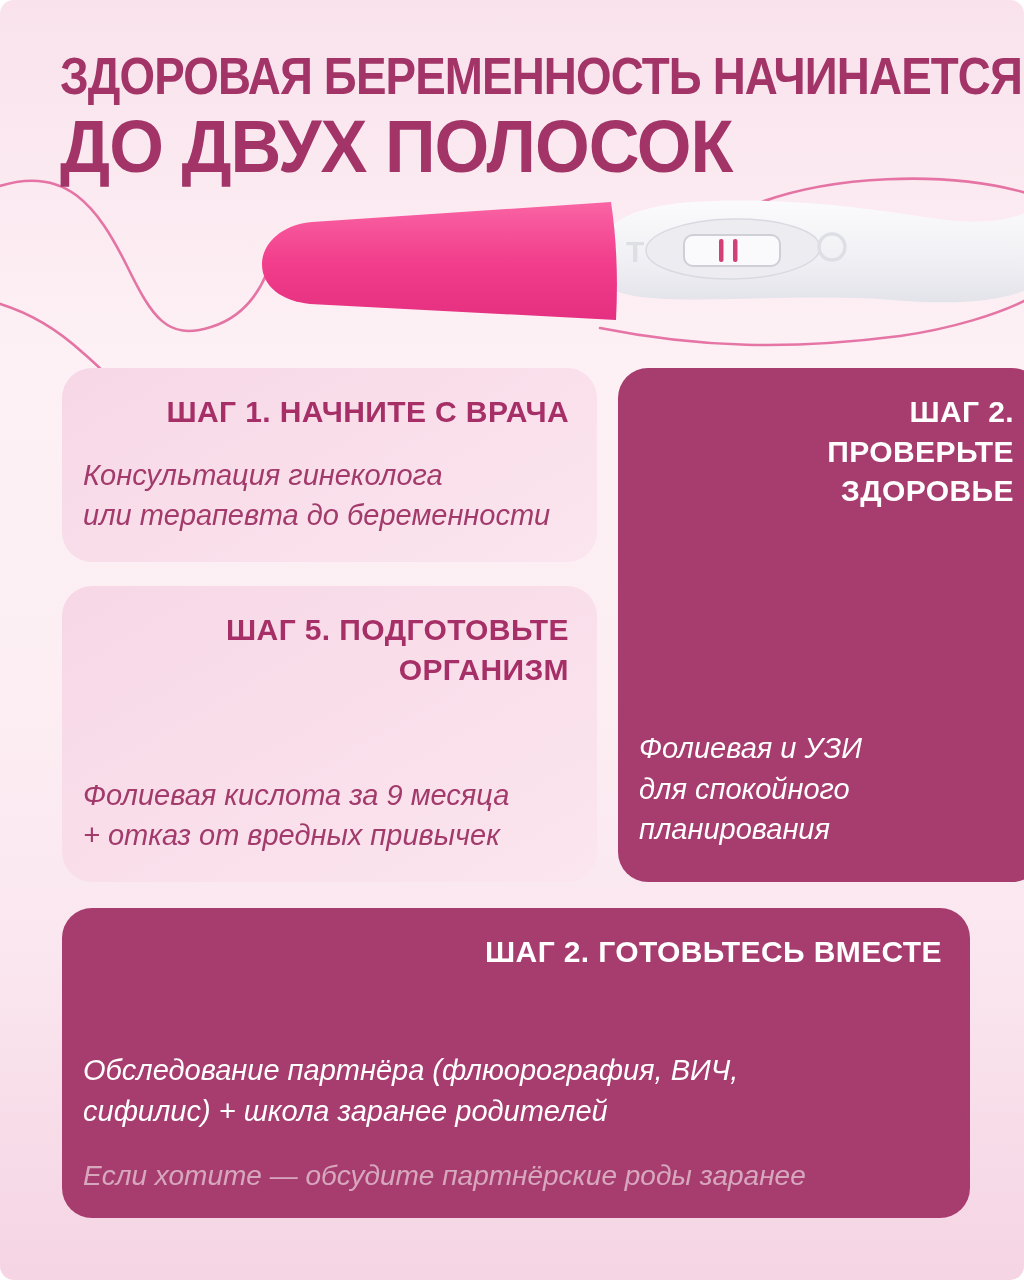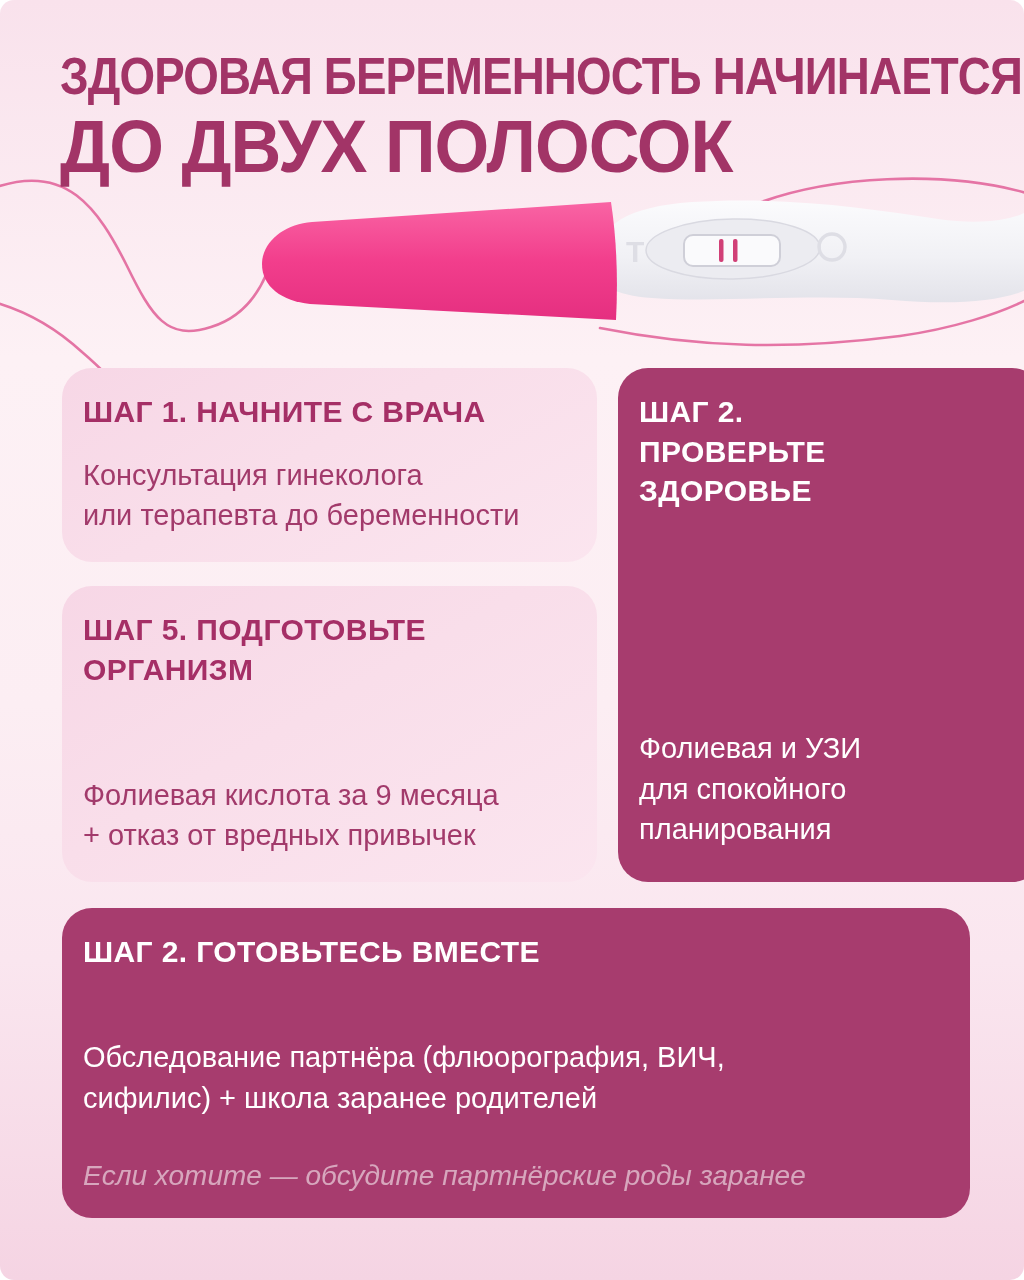--- a/index.html
+++ b/index.html
@@ -45,34 +45,36 @@
   .card.light{
     background:linear-gradient(150deg,#F7D7E6 0%,#F9DEEA 45%,#FBE5EF 100%);
   }
   .card.dark{
     background:var(--card_dark,#A73C6E);
   }
   .card .heading{
     font-weight:bold;
     font-size:30px;line-height:1.32;letter-spacing:.4px;
     white-space:pre-line;
+    text-align:right;
   }
   .card.light .heading{color:var(--heading_on_light,#A52F66);}
   .card.dark .heading{color:var(--text_on_dark,#FFFFFF);}
   .card .body{
+    font-style:italic;
     font-size:29px;line-height:1.4;
     margin-top:auto;
     white-space:pre-line;
   }
   .card.light .body{color:var(--body_on_light,#A23A6B);}
   .card.dark .body{color:var(--text_on_dark,#FFFFFF);}
   .card .note{
     font-style:italic;
     font-size:28px;line-height:1.3;
-    margin-top:39px;
+    margin-top:26px;
     color:var(--note_on_dark,rgba(255,255,255,.55));
     white-space:pre-line;
   }
   .card-step-1{left:62px;top:368px;width:535px;height:194px;}
   .card-step-2{left:618px;top:368px;width:424px;height:514px;padding-bottom:32px;}
   .card-step-3{left:62px;top:586px;width:535px;height:296px;}
   .card-step-4{left:62px;top:908px;width:908px;height:310px;padding-bottom:24px;}
 </style>
 </head>
 <body>

